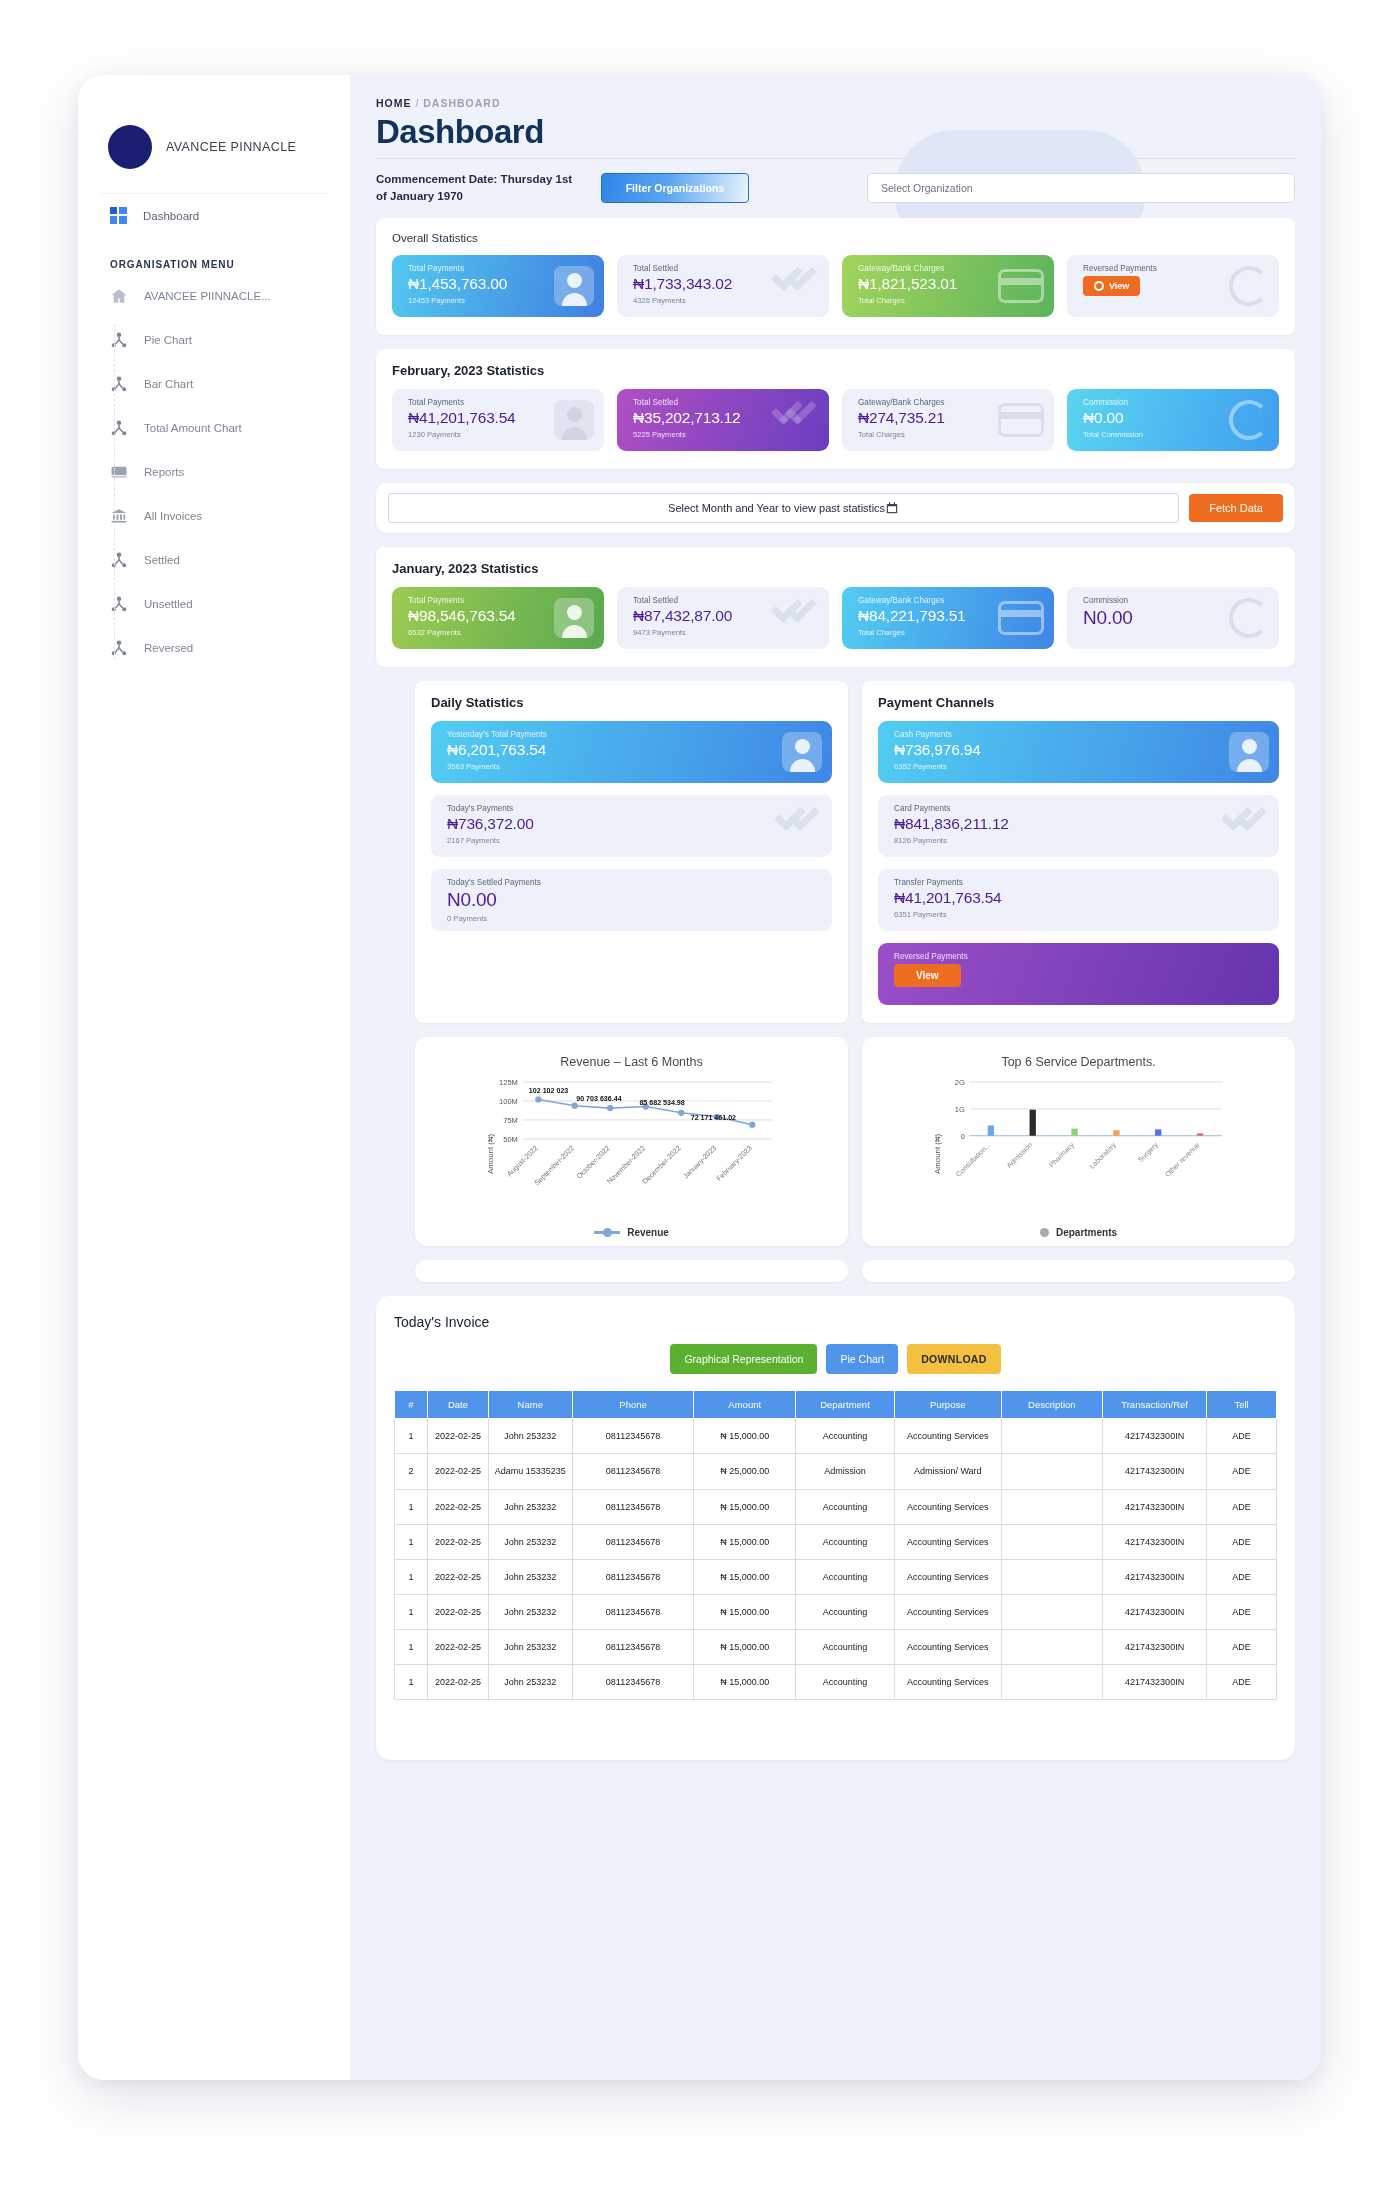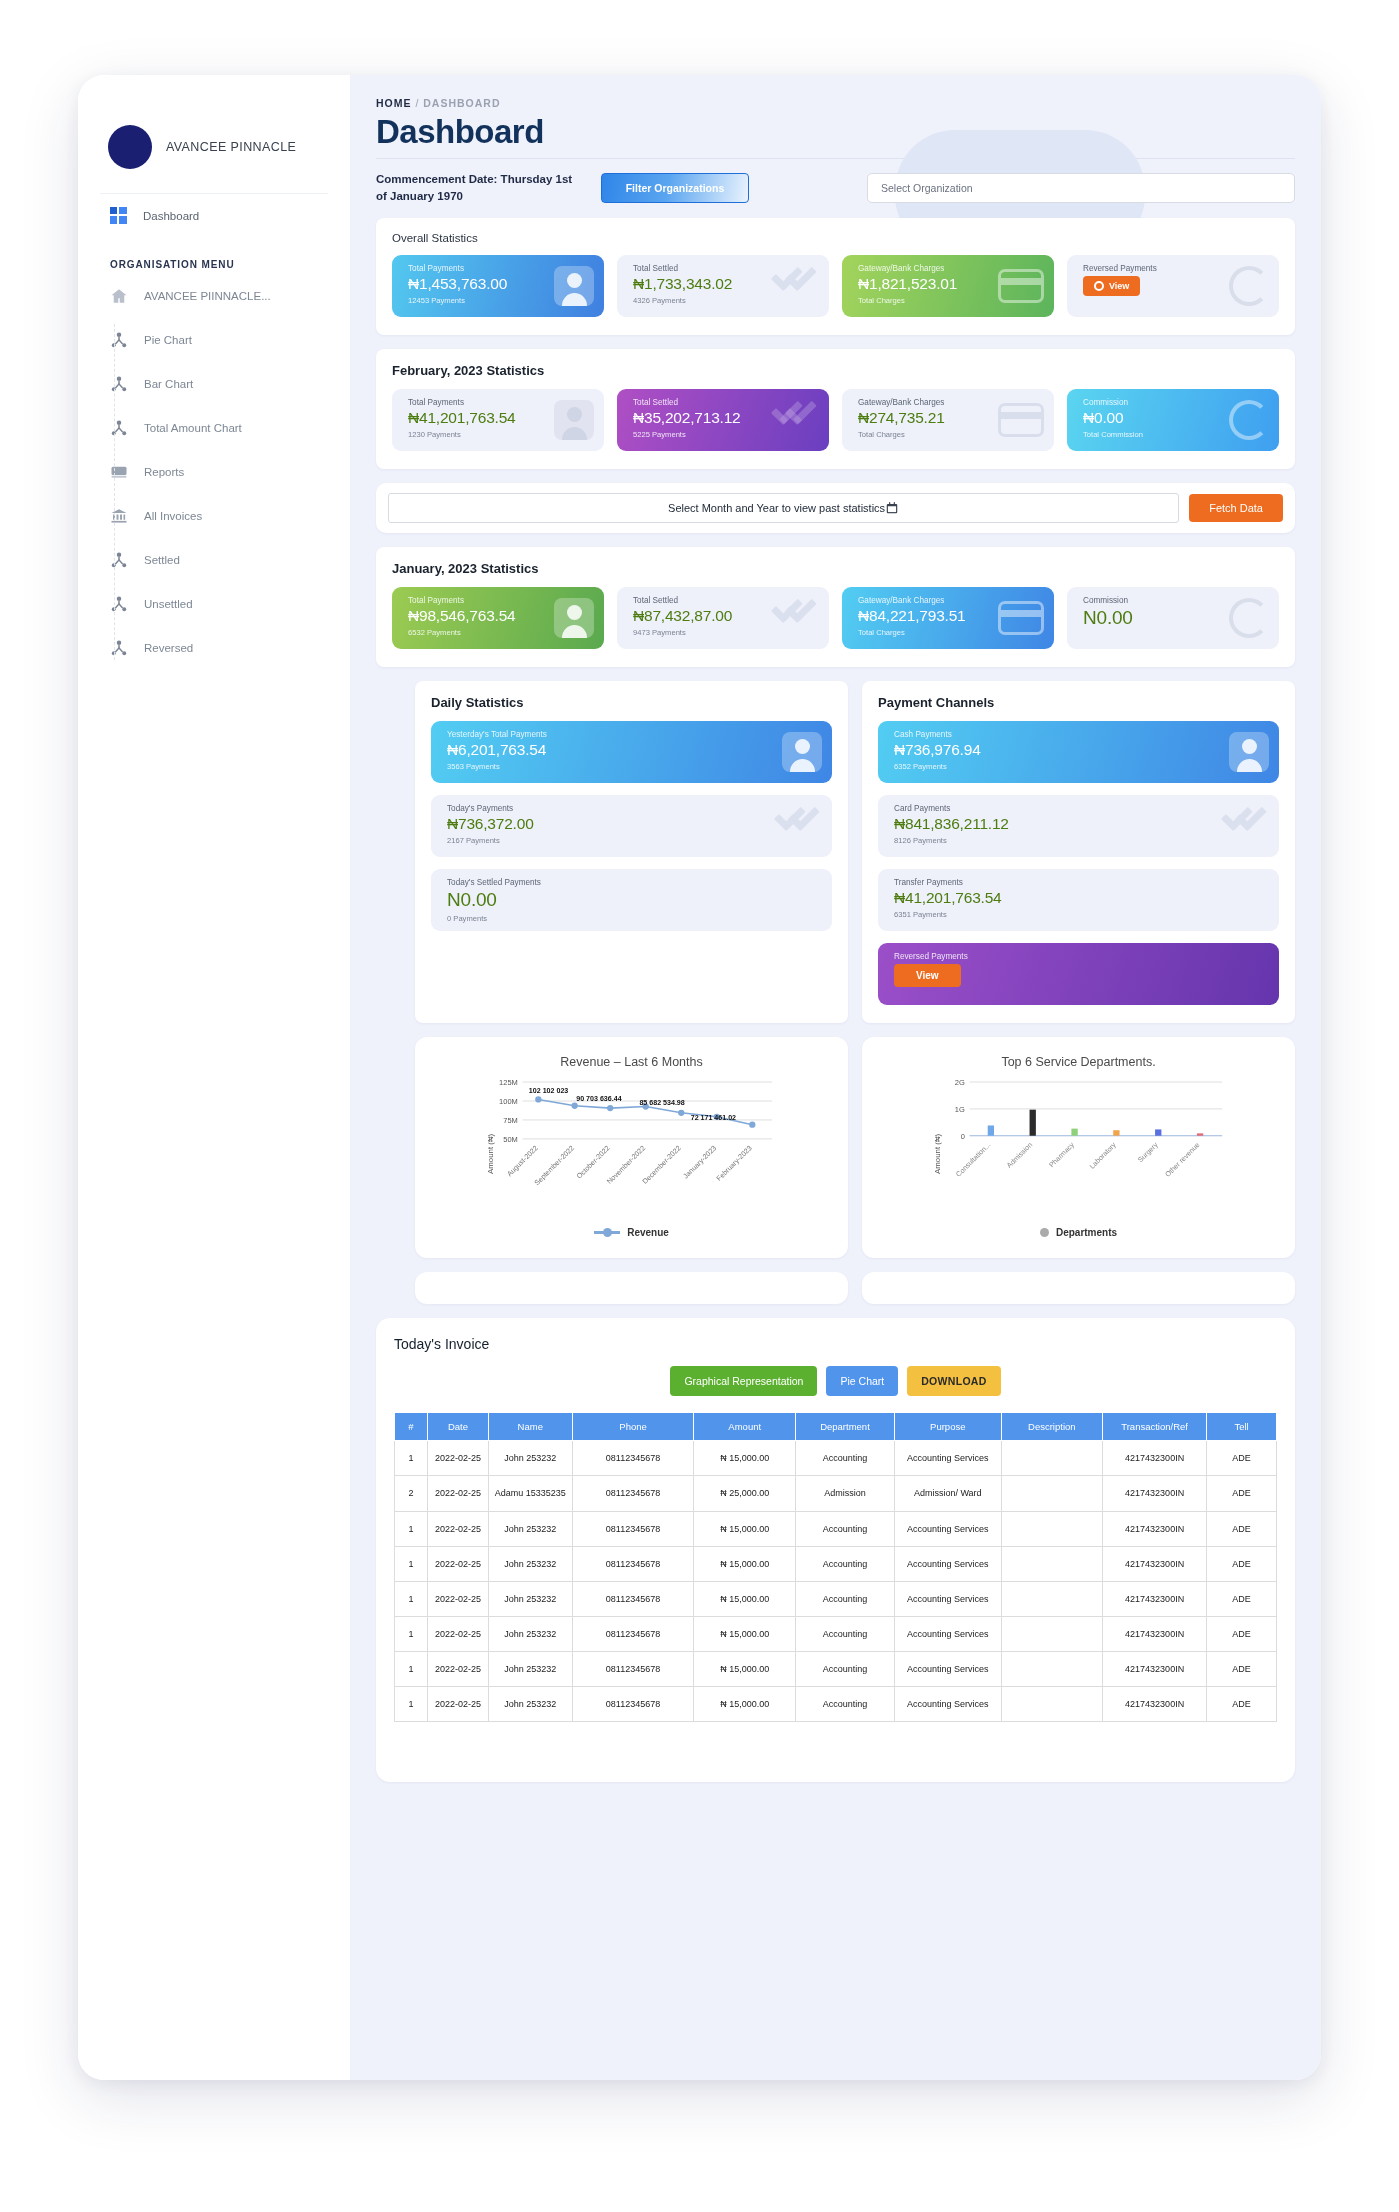--- a/index.html
+++ b/index.html
@@ -84,21 +84,21 @@
   .panel { background:#ffffff; border-radius: 8px; padding: 14px 16px 18px 16px; margin-top: 14px;
            box-shadow: 0 1px 3px rgba(40,50,90,.05); position:relative; z-index:1; }
   .panel-title { font-size: 11.5px; color:#2b3442; margin-bottom: 11px; }
   .panel-title.big { font-size: 13px; font-weight:bold; color:#1a222e; }
   .stat-row { display:flex; gap: 13px; }
   .stat-card {
     flex:1; height: 62px; border-radius: 9px; padding: 9px 16px;
     position:relative; overflow:hidden; background:#eef0fa;
   }
   .stat-lab { font-size: 8.2px; color:#5d6675; position:relative; z-index:2; }
-  .stat-val { font-size: 15.5px; color:#4d7c0f; margin-top: 2px; position:relative; z-index:2; letter-spacing:-.2px; }
+  .stat-val { font-size: 15.5px; color:#4c1d95; margin-top: 2px; position:relative; z-index:2; letter-spacing:-.2px; }
   .stat-val.lg { font-size: 19px; }
   .stat-sub { font-size: 7.6px; color:#7b8492; margin-top: 3px; position:relative; z-index:2; }
   .stat-card.tinted .stat-lab, .stat-card.tinted .stat-val, .stat-card.tinted .stat-sub { color:#ffffff; }
   .stat-card.tinted .stat-lab, .stat-card.tinted .stat-sub { color: rgba(255,255,255,.85); }
   .g-blue   { background: linear-gradient(105deg,#53c8ef 0%, #3f7fe0 100%); }
   .g-green  { background: linear-gradient(105deg,#a3d45c 0%, #5cb45c 100%); }
   .g-purple { background: linear-gradient(110deg,#b04fc4 0%, #6a3fc0 100%); }
   .g-cyan   { background: linear-gradient(105deg,#5ad5f0 0%, #3f9ff0 100%); }
   .g-cyan2  { background: linear-gradient(105deg,#52cdf2 0%, #3f86e5 100%); }
   .g-orange { background: linear-gradient(105deg,#f2b23c 0%, #ed7a55 100%); }
@@ -133,21 +133,21 @@
                   box-shadow: 0 1px 3px rgba(40,50,90,.05); position:relative; z-index:1;}
   .picker-input { flex:1; height: 30px; border:1px solid #d7dbe4; border-radius:3px; display:flex; align-items:center;
                   justify-content:center; padding: 0 12px; font-size: 11px; color:#222c3a; cursor:pointer;}
   .fetch-btn { margin-left: 10px; background:#ee6c1f; color:#fff; font-size: 11px; border-radius:4px;
                padding: 8px 20px; cursor:pointer; }
   
   .two-col { display:flex; gap: 14px; margin-top: 14px; position:relative; z-index:1;margin-left:39px;}
   .two-col > .panel { flex:1; margin-top:0; }
   .grid2 { display:grid; grid-template-columns: 1fr; gap: 12px; }
   
-  .chart-card { background:#fff; border-radius: 12px; flex:1; padding: 12px 10px 20px 10px;
+  .chart-card { background:#fff; border-radius: 12px; flex:1; padding: 12px 10px 8px 10px;
                 box-shadow: 0 1px 3px rgba(40,50,90,.05); }
   .chart-title { text-align:center; font-size: 12.5px; color:#4a4a4a; margin: 6px 0 2px 0; font-weight:normal; }
   .chart-legend { display:flex; align-items:center; justify-content:center; gap:7px; font-size: 10px; font-weight:bold; color:#333; margin-top: 2px;}
   .legend-dot { width:9px; height:9px; border-radius:50%; background:#aaa; display:inline-block; }
   .legend-line { width:26px; height:3px; background:#7fa8d8; position:relative; display:inline-block;}
   .legend-line:after { content:""; position:absolute; left:9px; top:-3px; width:9px; height:9px; border-radius:50%; background:#7fa8d8;}
   .stub-panel { height: 22px; }
   
   .invoice-panel { background:#fff; border-radius: 14px; margin-top: 14px; padding: 18px 18px 60px 18px;
                    position:relative; z-index:1; box-shadow: 0 1px 3px rgba(40,50,90,.05); }

